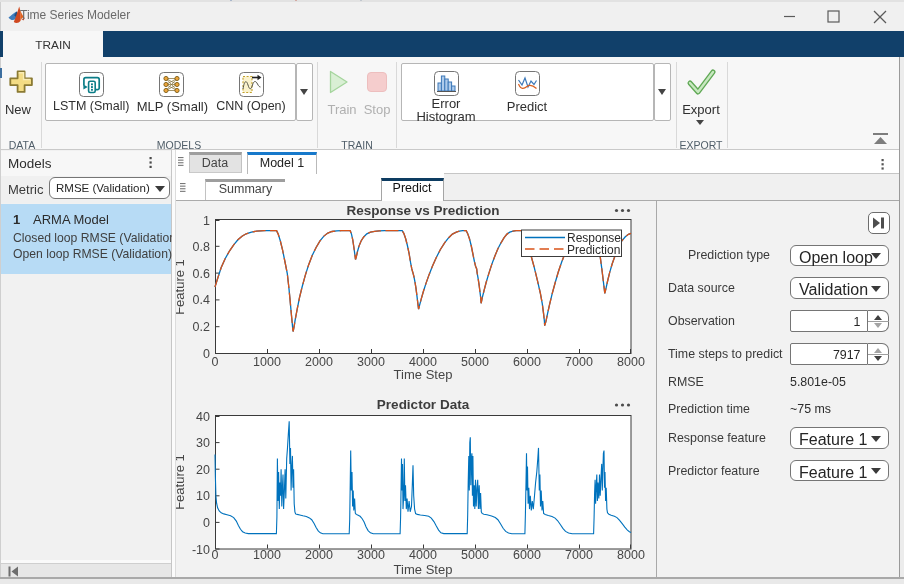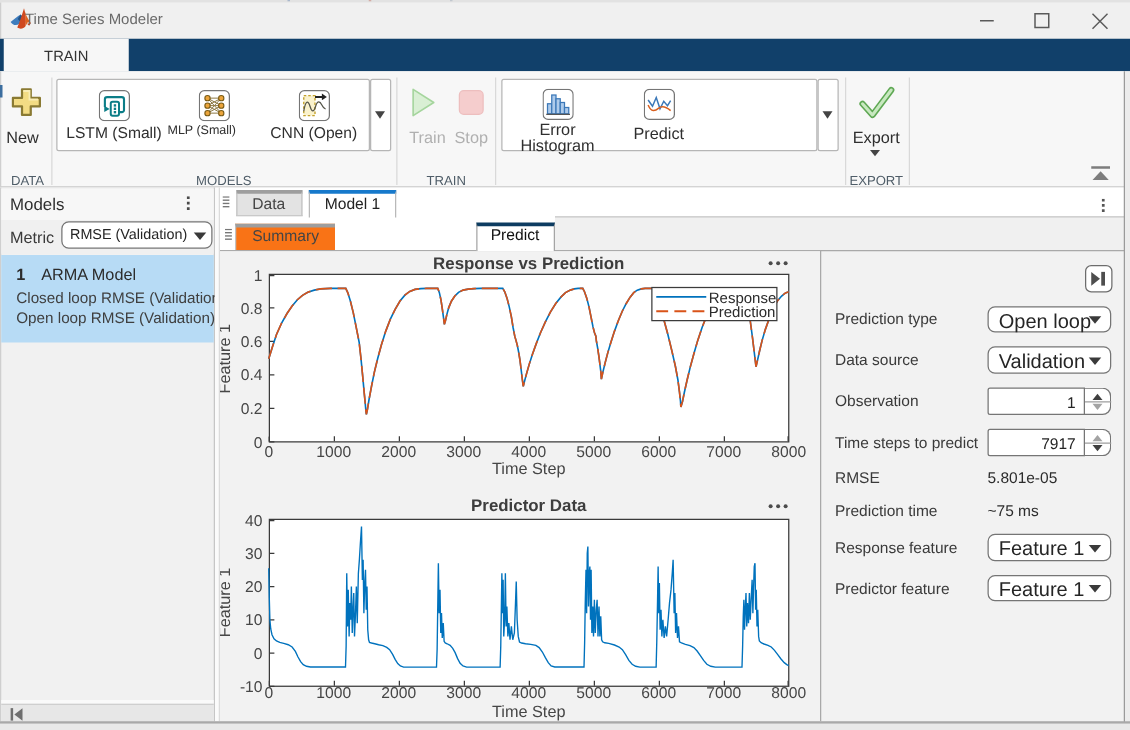--- a/index.html
+++ b/index.html
@@ -83,21 +83,21 @@
 </g>
 <g fill="#eca53c" stroke="#7a5c17" stroke-width="0.9">
 <circle cx="7" cy="6.5" r="2.1"></circle>
         <circle cx="7" cy="12.5" r="2.1"></circle>
         <circle cx="7" cy="18.5" r="2.1"></circle>
 <circle cx="18" cy="6.5" r="2.1"></circle>
         <circle cx="18" cy="12.5" r="2.1"></circle>
         <circle cx="18" cy="18.5" r="2.1"></circle>
 </g>
 </svg>
-<div class="lbl" style="left:134px;top:99px;width:74px;text-align:left;color:#2f2f2f;font-size:10px">MLP (Small)</div>
+<div class="lbl" style="left:134px;top:99px;width:74px;text-align:right;color:#2f2f2f;font-size:13px">MLP (Small)</div>
 
 <svg class="abs" style="left:239px;top:72px" width="25" height="25" viewBox="0 0 25 25">
 <rect x="0.5" y="0.5" width="24" height="24" rx="4" fill="#fff" stroke="#757575"></rect>
 <rect x="4" y="4.5" width="9" height="16" fill="#faf2cd" stroke="#c2a12c" stroke-width="1.1" stroke-dasharray="2 1.6"></rect>
 <path d="M4 17 C5.5 8,7.5 8,9 13 C10.5 18,12 18,13.5 13 C15 8,17 9,18.5 12 C19.5 14,20.5 15,21.5 15" fill="none" stroke="#55554a" stroke-width="1"></path>
 <line x1="13" y1="5.5" x2="19" y2="5.5" stroke="#222" stroke-width="1.6"></line>
 <path d="M18.5 2.8 l4 2.7 l-4 2.7 Z" fill="#222"></path>
 </svg>
 <div class="lbl" style="left:214px;top:99px;width:74px;text-align:center;color:#2f2f2f;font-size:12.5px">CNN (Open)</div>
 <div class="seclbl" style="left:45px;width:268px;text-align:center">MODELS</div>
@@ -200,21 +200,21 @@
 <div class="abs" style="left:247px;top:152px;width:70px;height:21.5px;background:#fff;border-top:3px solid #1779cb;border-left:1px solid #b9b9b9;border-right:1px solid #b9b9b9">
 <div class="tabtxt" style="top:1px;color:#222">Model 1</div>
     </div>
 
 <svg class="abs" style="left:180px;top:183px" width="6" height="10" viewBox="0 0 6 10">
 <rect y="0" width="5.5" height="1.1" fill="#777"></rect>
       <rect y="2.6" width="5.5" height="1.1" fill="#777"></rect>
       <rect y="5.2" width="5.5" height="1.1" fill="#777"></rect>
       <rect y="7.8" width="5.5" height="1.1" fill="#777"></rect>
 </svg>
-<div class="abs" style="left:188px;top:178.5px;width:80px;height:21px;background:#f97316;border-top:3px solid #9e9e9e;border-left:1px solid #c2c2c2">
+<div class="abs" style="left:205px;top:178.5px;width:80px;height:21px;background:#ffffff;border-top:3px solid #9e9e9e;border-left:1px solid #c2c2c2">
 <div class="tabtxt" style="top:0.5px;color:#454545">Summary</div>
     </div>
 <div class="abs" style="left:380.5px;top:177.5px;width:63px;height:23.5px;background:#fff;border-top:3px solid #0d3c61;border-left:1px solid #a5a5a5;border-right:1px solid #a5a5a5">
 <div class="tabtxt" style="top:0.5px;color:#111">Predict</div>
     </div>
 
 <div class="abs" style="left:176px;top:200.5px;width:480px;height:376.5px;background:#f2f2f2"></div>
 <svg class="abs" style="left:176px;top:200.5px" width="480" height="377" viewBox="0 0 480 377">
 <text x="247" y="14.2" font-size="13.5" font-weight="bold" fill="#3d3d3d" text-anchor="middle" font-family="Liberation Sans">Response vs Prediction</text>
 <g fill="#4c4c4c">
@@ -325,21 +325,21 @@
 </svg>
 
 <div id="rp">
 <div class="abs" style="left:656px;top:199.5px;width:244px;height:377.5px;background:#f2f2f2;border-left:1px solid #a9a9a9;border-top:1px solid #a9a9a9"></div>
 <div class="abs" style="left:868px;top:212px;width:22px;height:22px;background:#fff;border:1px solid #6d6d6d;border-radius:5px"></div>
 <svg class="abs" style="left:872px;top:216px" width="14" height="14" viewBox="0 0 14 14">
 <path d="M1 1.5 V12.5 L8 7 Z" fill="#4e4e4e"></path>
 <rect x="9" y="1.5" width="3" height="11" fill="#4e4e4e"></rect>
 </svg>
 
-<div class="lbl" style="left:668px;top:248px">Prediction type</div>
+<div class="lbl" style="left:688px;top:248px">Prediction type</div>
 <div class="dd" style="left:790px;top:244.5px;width:99px">
         <span class="ddt">Open loop</span>
         <span class="dda"></span>
       </div>
 <div class="lbl" style="left:668px;top:281px">Data source</div>
 <div class="dd" style="left:790px;top:277px;width:99px">
         <span class="ddt">Validation</span>
         <span class="dda"></span>
       </div>
 

